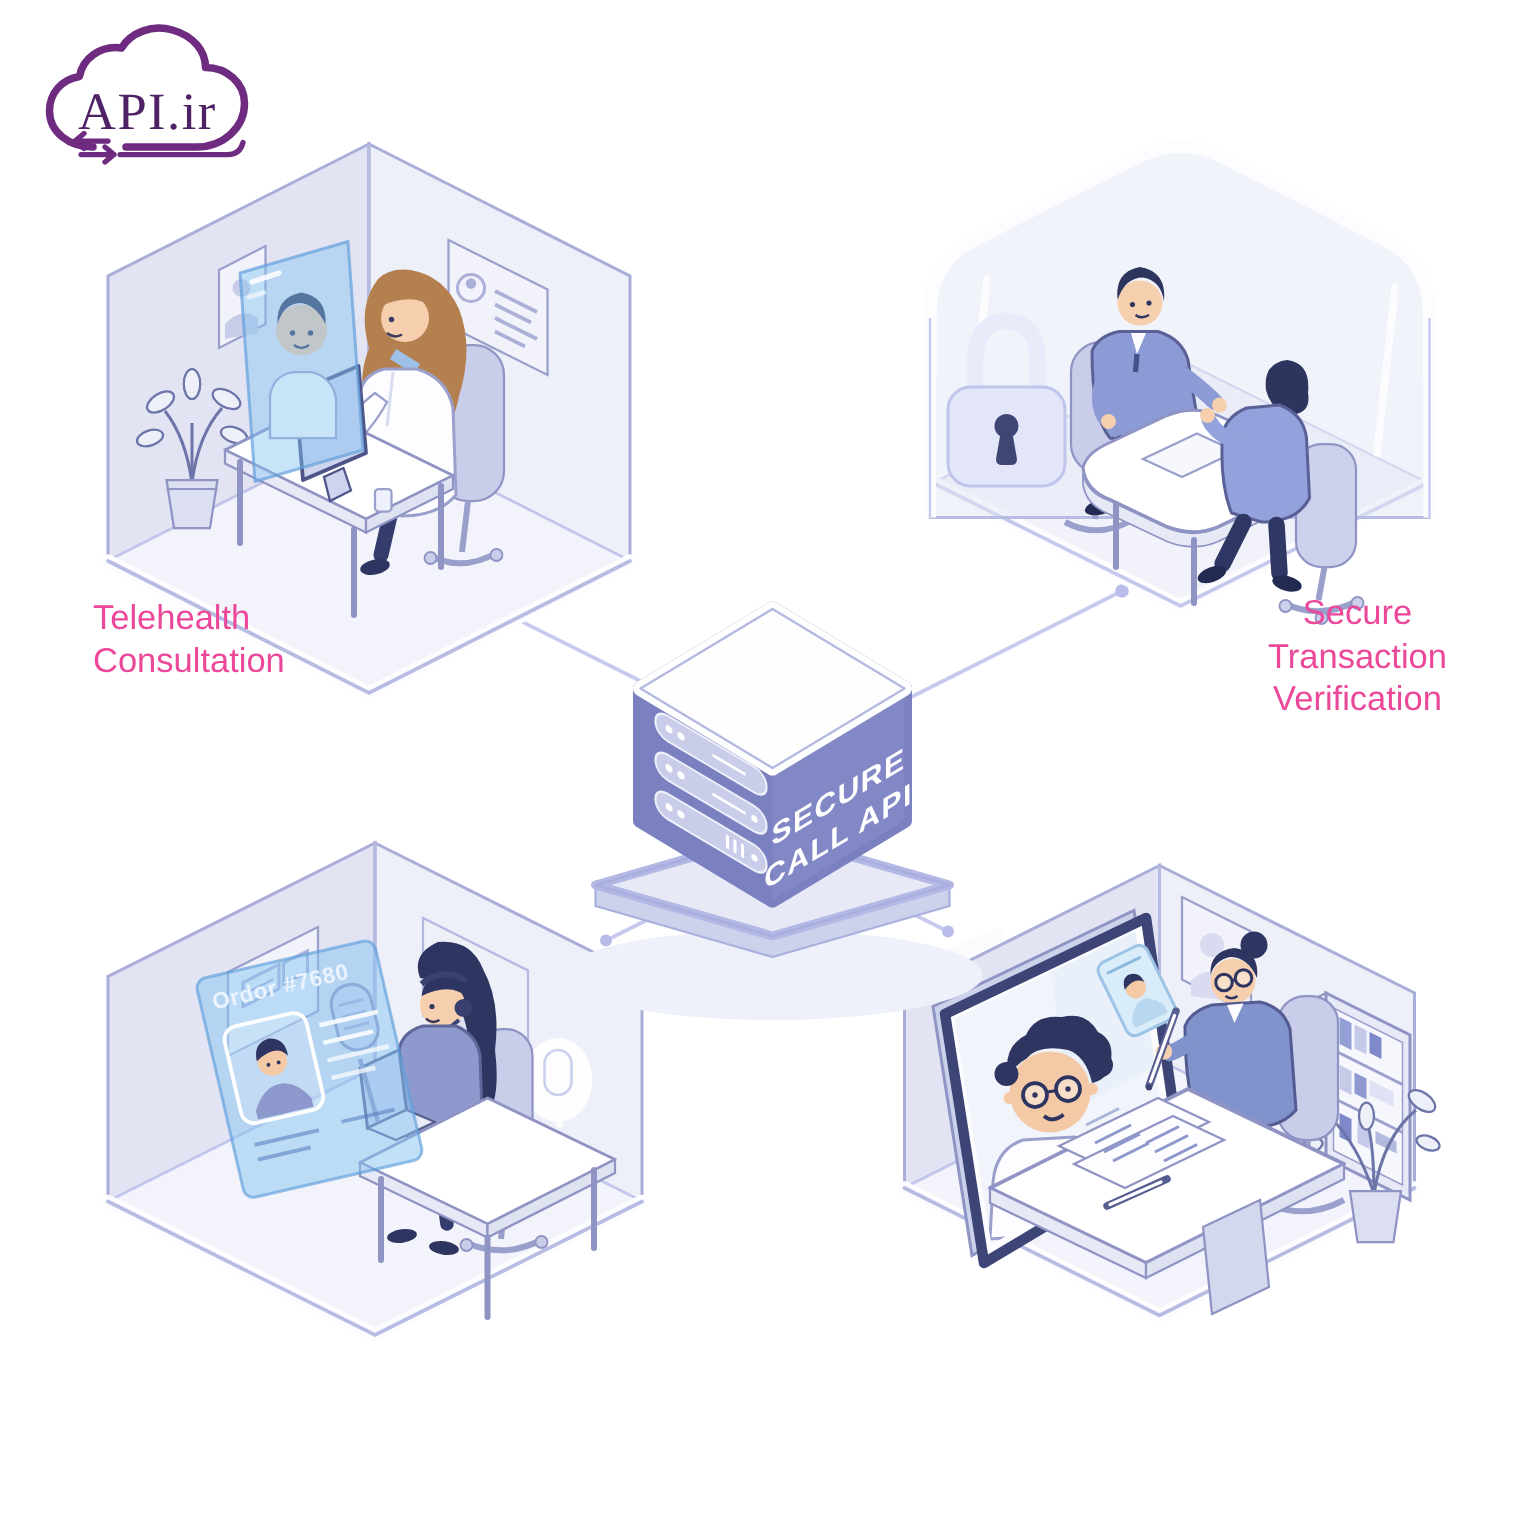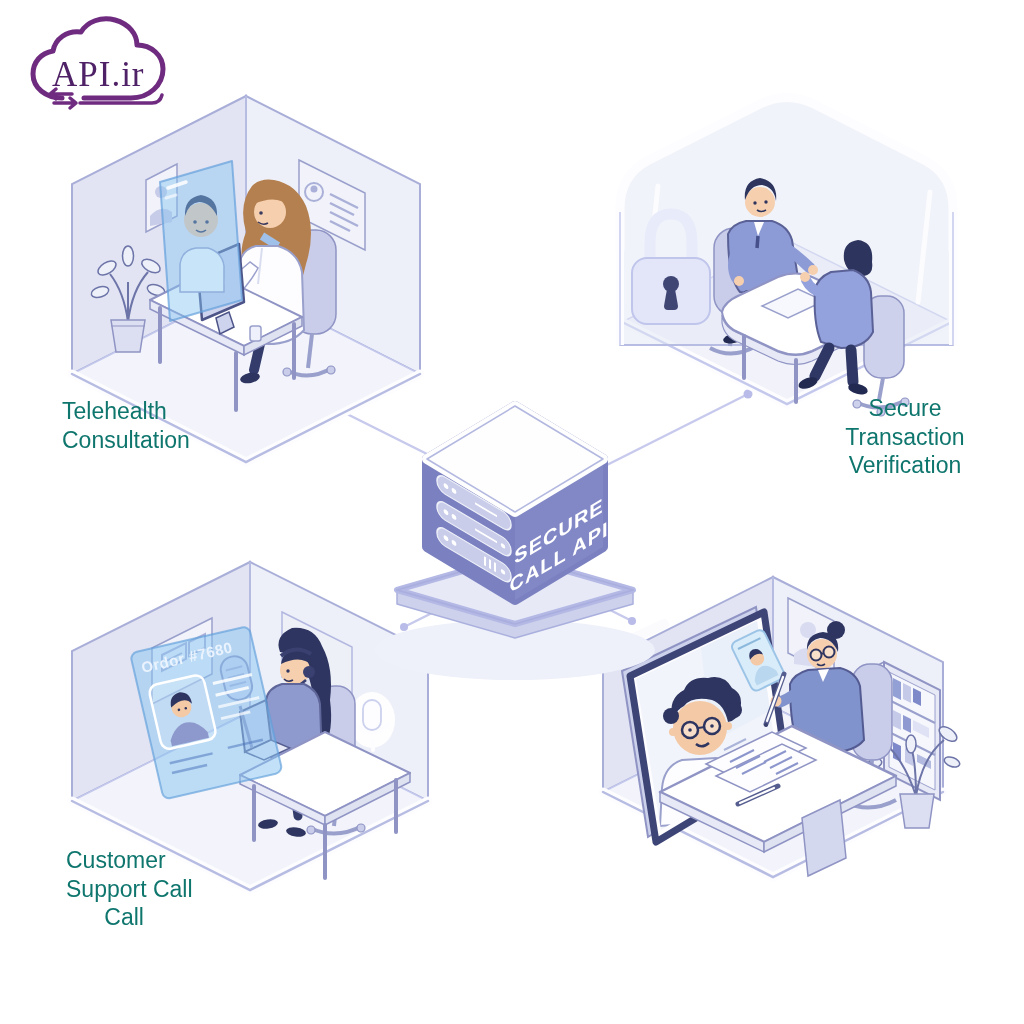--- a/index.html
+++ b/index.html
@@ -1,19 +1,19 @@
 <!DOCTYPE html>
 <html><head>
 <meta charset="utf-8">
 <style>
   html,body{margin:0;padding:0;background:#ffffff;}
   .stage{position:relative;width:1024px;height:1024px;background:#ffffff;overflow:hidden;
          font-family:"Liberation Sans",sans-serif;}
   .art{position:absolute;left:0;top:0;width:1024px;height:1024px;}
-  .label{position:absolute;color:#0f766e;font-size:23px;line-height:1.24;white-space:pre-line;}
+  .label{position:absolute;color:#ec4899;font-size:23px;line-height:1.24;white-space:pre-line;}
   .label.pre{white-space:pre;}
   .label.center{text-align:center;}
   svg text{font-family:"Liberation Sans",sans-serif;}
   .hubText{font-size:20px;font-weight:bold;fill:#ffffff;letter-spacing:1px;}
   .logoText{font-family:"Liberation Serif",serif;font-size:35px;fill:#4f2166;letter-spacing:1px;}
   .holoTitle{font-size:15px;font-weight:bold;fill:#eef6ff;letter-spacing:0.5px;opacity:0.95;}
 </style>
 </head>
 <body>
 
@@ -446,16 +446,13 @@
       <path d="M80,103 H152 Q160,103 162,95"></path>
     </g>
   </g>
 </svg>
 
 <div class="label" style="left:62px;top:397px;">Telehealth
 Consultation</div>
 <div class="label center" style="left:826px;top:394px;width:158px;">Secure
 Transaction
 Verification</div>
-<div class="label pre" style="left:66px;top:846px;">Customer
-Support Call
-      Call</div>
 </div>
 
 </body></html>

